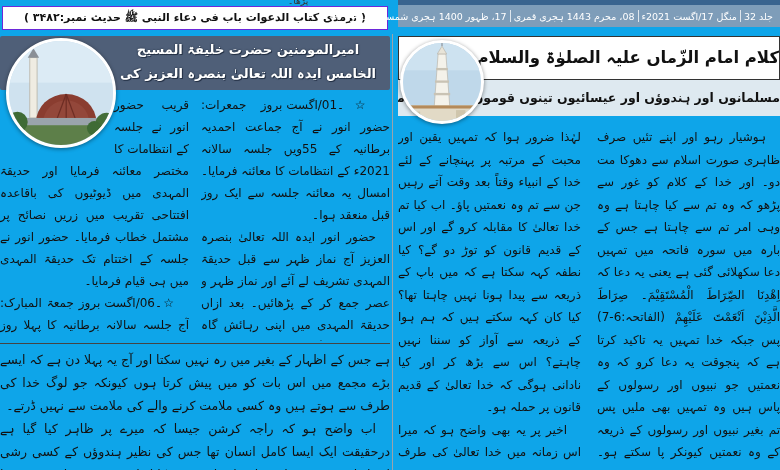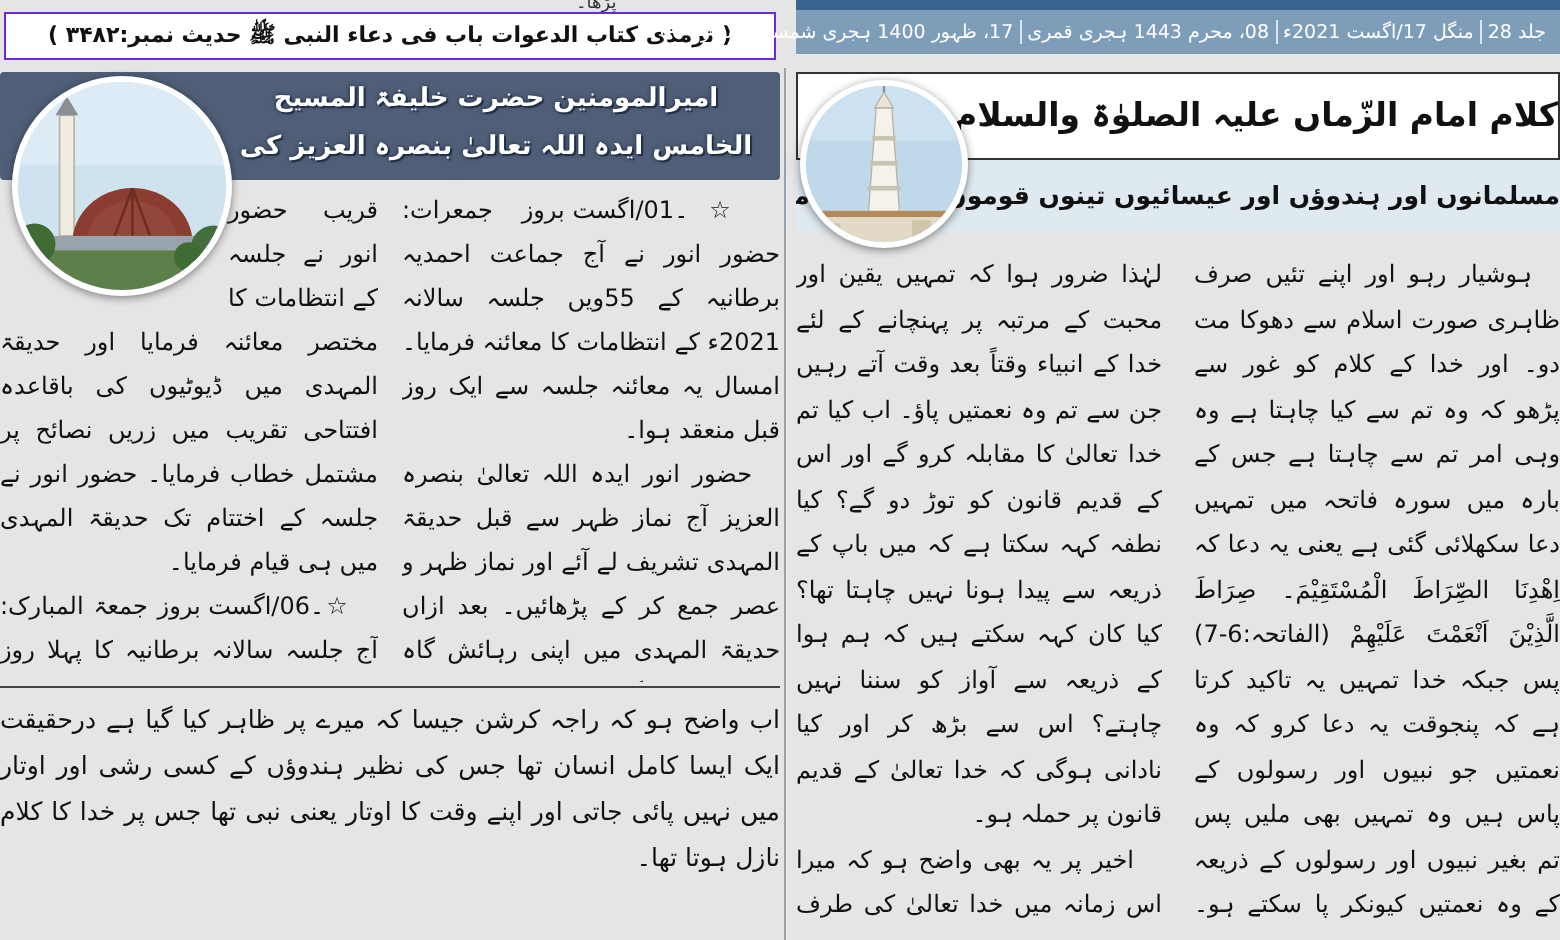--- a/index.html
+++ b/index.html
@@ -1,17 +1,17 @@
 <!DOCTYPE html>
 <html lang="ur" dir="rtl" style="--issue-bar: #7E9DB9; --issue-bar-strip: #39648F; --banner: #4F5F78; --subtitle-band: #DEE9F0;"><head>
 <meta charset="utf-8">
 <style>
   html,body{margin:0;padding:0;background:#fff;}
   .page{
-    position:relative;width:780px;height:470px;overflow:hidden;background:#e5e5e5;
+    position:relative;width:780px;height:470px;overflow:hidden;background:#0ea5e9;
     font-family:"DejaVu Sans",sans-serif;direction:rtl;color:#111;
   }
   
   .masthead{position:absolute;top:0;left:0;width:780px;height:33px;}
   .hadith-box{
     position:absolute;left:2px;top:6px;width:384px;height:22px;
     border:1px solid #6d28d9;background:#fff;text-align:center;
     font-size:11px;line-height:21px;font-weight:600;overflow:hidden;white-space:nowrap;
   }
   .cut-frag{position:absolute;left:288px;top:-4px;font-size:9px;color:#333;}
@@ -80,21 +80,21 @@
 <body>
 
 <div class="page">
 
   <div class="masthead">
     <div class="cut-frag">پڑھا۔</div>
     <div class="hadith-box">( ترمذی کتاب الدعوات باب فی دعاء النبی ﷺ حدیث نمبر:۳۴۸۲ )</div>
     <div class="issue-wrap">
       <div class="strip"></div>
       <div class="bar">
-        <span>جلد 28</span>
+        <span>جلد 32</span>
         <span class="vdiv"></span>
         <span>منگل 17/اگست 2021ء</span>
         <span class="vdiv"></span>
         <span>08، محرم 1443 ہجری قمری</span>
         <span class="vdiv"></span>
         <span>17، ظہور 1400 ہجری شمسی</span>
         <span class="vdiv"></span>
         <span>شمارہ 66</span>
       </div>
     </div>
@@ -133,20 +133,21 @@
         <div class="spacer"></div>
         <div class="plist">
             <p>قریب حضور انور نے جلسہ کے انتظامات کا مختصر معائنہ فرمایا اور حدیقۃ المہدی میں ڈیوٹیوں کی باقاعدہ افتتاحی تقریب میں زریں نصائح پر مشتمل خطاب فرمایا۔ حضور انور نے جلسہ کے اختتام تک حدیقۃ المہدی میں ہی قیام فرمایا۔</p>
             <p>☆۔06/اگست بروز جمعۃ المبارک: آج جلسہ سالانہ برطانیہ کا پہلا روز تھا۔ حضور انور ایدہ اللہ تعالیٰ بنصرہ العزیز نے حدیقۃ المہدی، آلٹن (ہمپشائر)، یوکے میں خطبہ جمعہ ارشاد فرمایا جو ایم ٹی اے کے مواصلاتی رابطوں نیز یوٹیوب اور دیگر میڈیا پلیٹ فارمز کے ذریعہ ساری دنیا میں سنا اور دیکھا گیا۔</p>
           </div>
 
       </div>
     </div>
     <div class="hrule"></div>
     <div class="bottom-block plist">
+        <p>ہے جس کے اظہار کے بغیر میں رہ نہیں سکتا اور آج یہ پہلا دن ہے کہ ایسے بڑے مجمع میں اس بات کو میں پیش کرتا ہوں کیونکہ جو لوگ خدا کی طرف سے ہوتے ہیں وہ کسی ملامت کرنے والے کی ملامت سے نہیں ڈرتے۔</p>
         <p>اب واضح ہو کہ راجہ کرشن جیسا کہ میرے پر ظاہر کیا گیا ہے درحقیقت ایک ایسا کامل انسان تھا جس کی نظیر ہندوؤں کے کسی رشی اور اوتار میں نہیں پائی جاتی اور اپنے وقت کا اوتار یعنی نبی تھا جس پر خدا کا کلام نازل ہوتا تھا۔</p>
       </div>
   </section>
 
   <section class="art-right">
     <div class="rhead">
       <div class="rtitle">کلام امام الزّماں علیہ الصلوٰۃ والسلام</div>
       <div class="rsub">مسلمانوں اور ہندوؤں اور عیسائیوں تینوں قوموں کی اصلاح منظور ہے</div>
     </div>
     <div class="circle c2">

